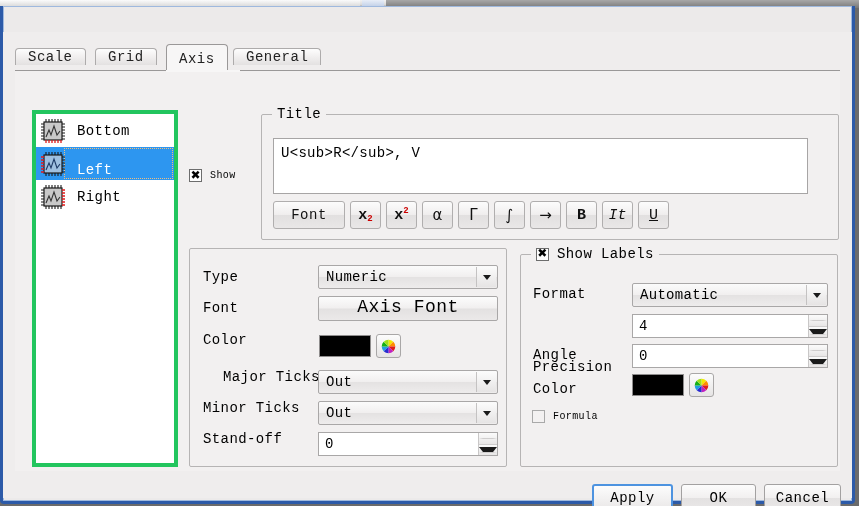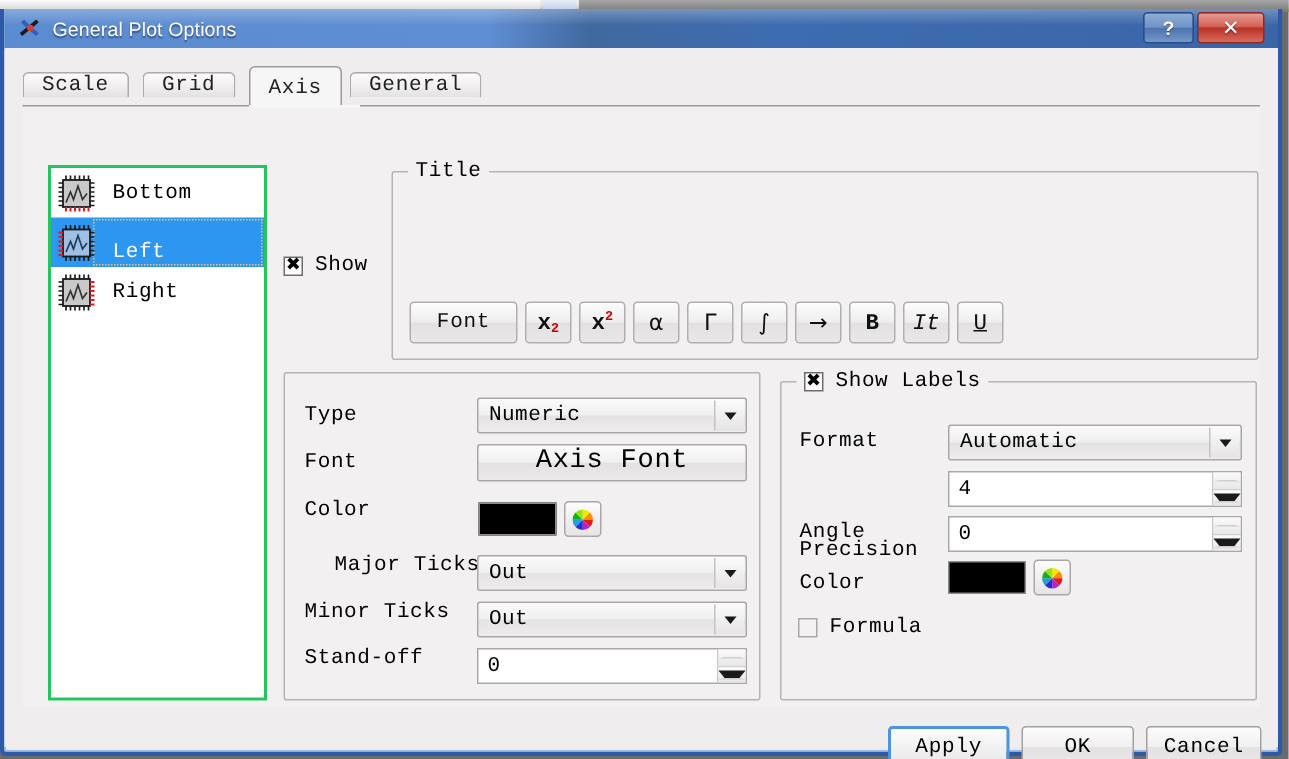--- a/index.html
+++ b/index.html
@@ -99,21 +99,21 @@
 
   
   #tab-page{
     position:absolute;left:12px;top:39px;width:825px;height:400px;
     background:#f2f0f0;box-sizing:border-box;
   }
 
   
   #axis-list{
     position:absolute;left:29px;top:78px;width:146px;height:357px;
-    background:#fff;border:2px solid #22c55e;box-sizing:border-box;
+    background:#fff;border:4px solid #22c55e;box-sizing:border-box;
     overflow:hidden;
   }
   .axis-item{
     position:relative;height:33px;display:flex;align-items:center;padding-left:4px;
     box-sizing:border-box;
   }
   .axis-item.selected{background:#2d96f0;color:#fff;}
   .axis-item.selected .axis-label{color:#fff;margin-top:12px;}
   .axis-item.selected .sel-focus{
     position:absolute;left:28px;top:1px;right:1px;bottom:1px;
@@ -130,21 +130,21 @@
   }
   .chk{
     width:13px;height:13px;border:1px solid #6d6d6d;background:#fdfdfd;
     box-sizing:border-box;display:flex;align-items:center;justify-content:center;flex:none;
   }
   .chk .mark{
     font-family:"DejaVu Sans",sans-serif;font-size:12px;line-height:1;color:#000;
     font-weight:bold;position:relative;top:-1px;
   }
   .chk.unchecked{background:#f3f1f1;border-color:#a9a9a9;}
-  .chk-label{margin-left:8px;font-size:14px;letter-spacing:.4px;}
+  .chk-label{margin-left:8px;font-size:10px;letter-spacing:.4px;}
 
   
   .group{
     position:absolute;border:1px solid #b6b4b4;box-sizing:border-box;
     background:transparent;border-radius:2px;
   }
   .group-title{
     position:absolute;top:-9px;left:10px;background:#f2f0f0;padding:0 5px;
     font-size:14px;letter-spacing:.4px;color:#000;
     display:flex;align-items:center;
@@ -260,41 +260,20 @@
 
 <div id="behind-strip">
   <div class="seg a"></div>
   <div class="seg b"></div>
   <div class="seg c"></div>
 </div>
 
 <div id="window">
   <div id="window-inner-edge"></div>
 
-  <div id="titlebar">
-    <div id="titlebar-shine"></div>
-
-    <div id="app-icon">
-      <svg width="16" height="16" viewBox="0 0 16 16">
-        <path d="M2 12 L13 3" stroke="#1a1a1a" stroke-width="2.4" fill="none"></path>
-        <path d="M3 3 L8 8" stroke="#2f5fbf" stroke-width="2.6" fill="none"></path>
-        <path d="M8 8 L13 12" stroke="#2f5fbf" stroke-width="2.6" fill="none"></path>
-        <circle cx="8.2" cy="7.6" r="2.1" fill="#e23b30"></circle>
-      </svg>
-    </div>
-
-    <div id="title-text">General Plot Options</div>
-
-    <div class="winbtn" id="help-button">
-      <span>?</span>
-    </div>
-    <div class="winbtn" id="close-button">
-      <span class="xg">✕</span>
-    </div>
-  </div>
 
   <div id="dialog-body">
 
     <div id="tab-underline"></div>
     <div id="tabbar">
       <div class="tab" style="left:0px;">
           <span>Scale</span>
         </div>
       <div class="tab" style="left:80px;">
           <span>Grid</span>
@@ -373,20 +352,21 @@
       <div class="chk">
         <span class="mark">✖</span>
       </div>
       <span class="chk-label">Show</span>
     </div>
 
     <div class="group" id="title-group">
       <div class="group-title">Title</div>
     </div>
 
+    <textarea id="title-input" placeholder="" style="">U&lt;sub&gt;R&lt;/sub&gt;, V</textarea>
 
     <div id="format-toolbar">
       <div class="tbtn" id="btn-font">
         <span>Font</span>
       </div>
       <div class="tbtn sq">
         <span class="base">x</span>
           <span class="sub">2</span>
       </div>
       <div class="tbtn sq">

